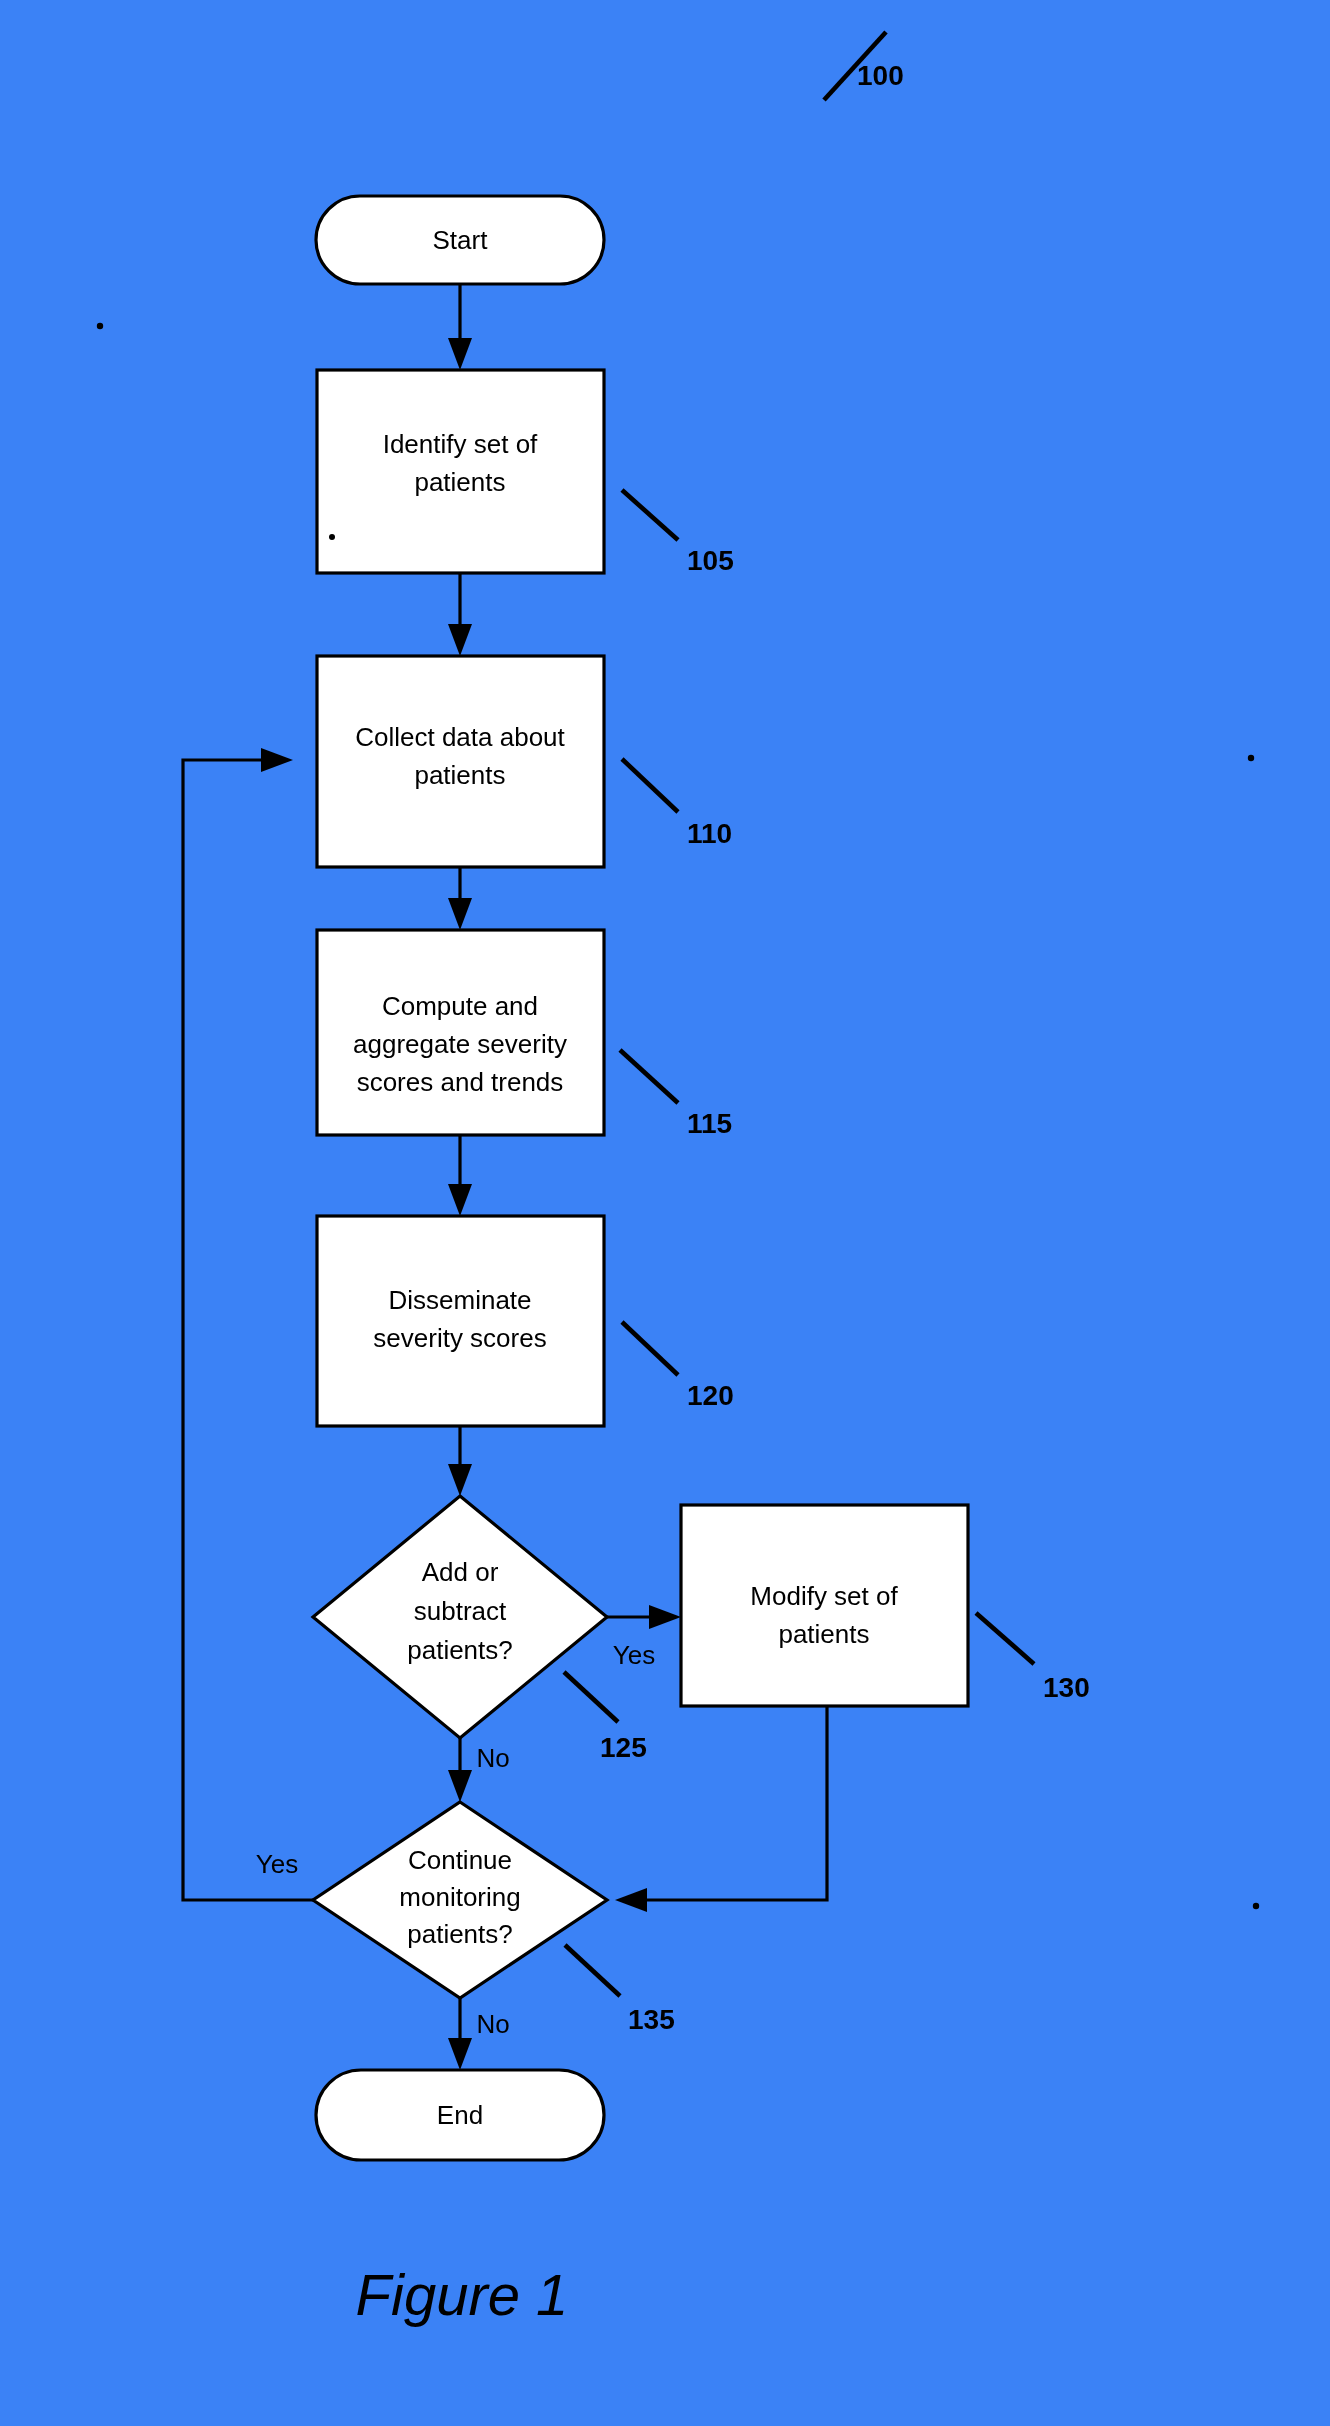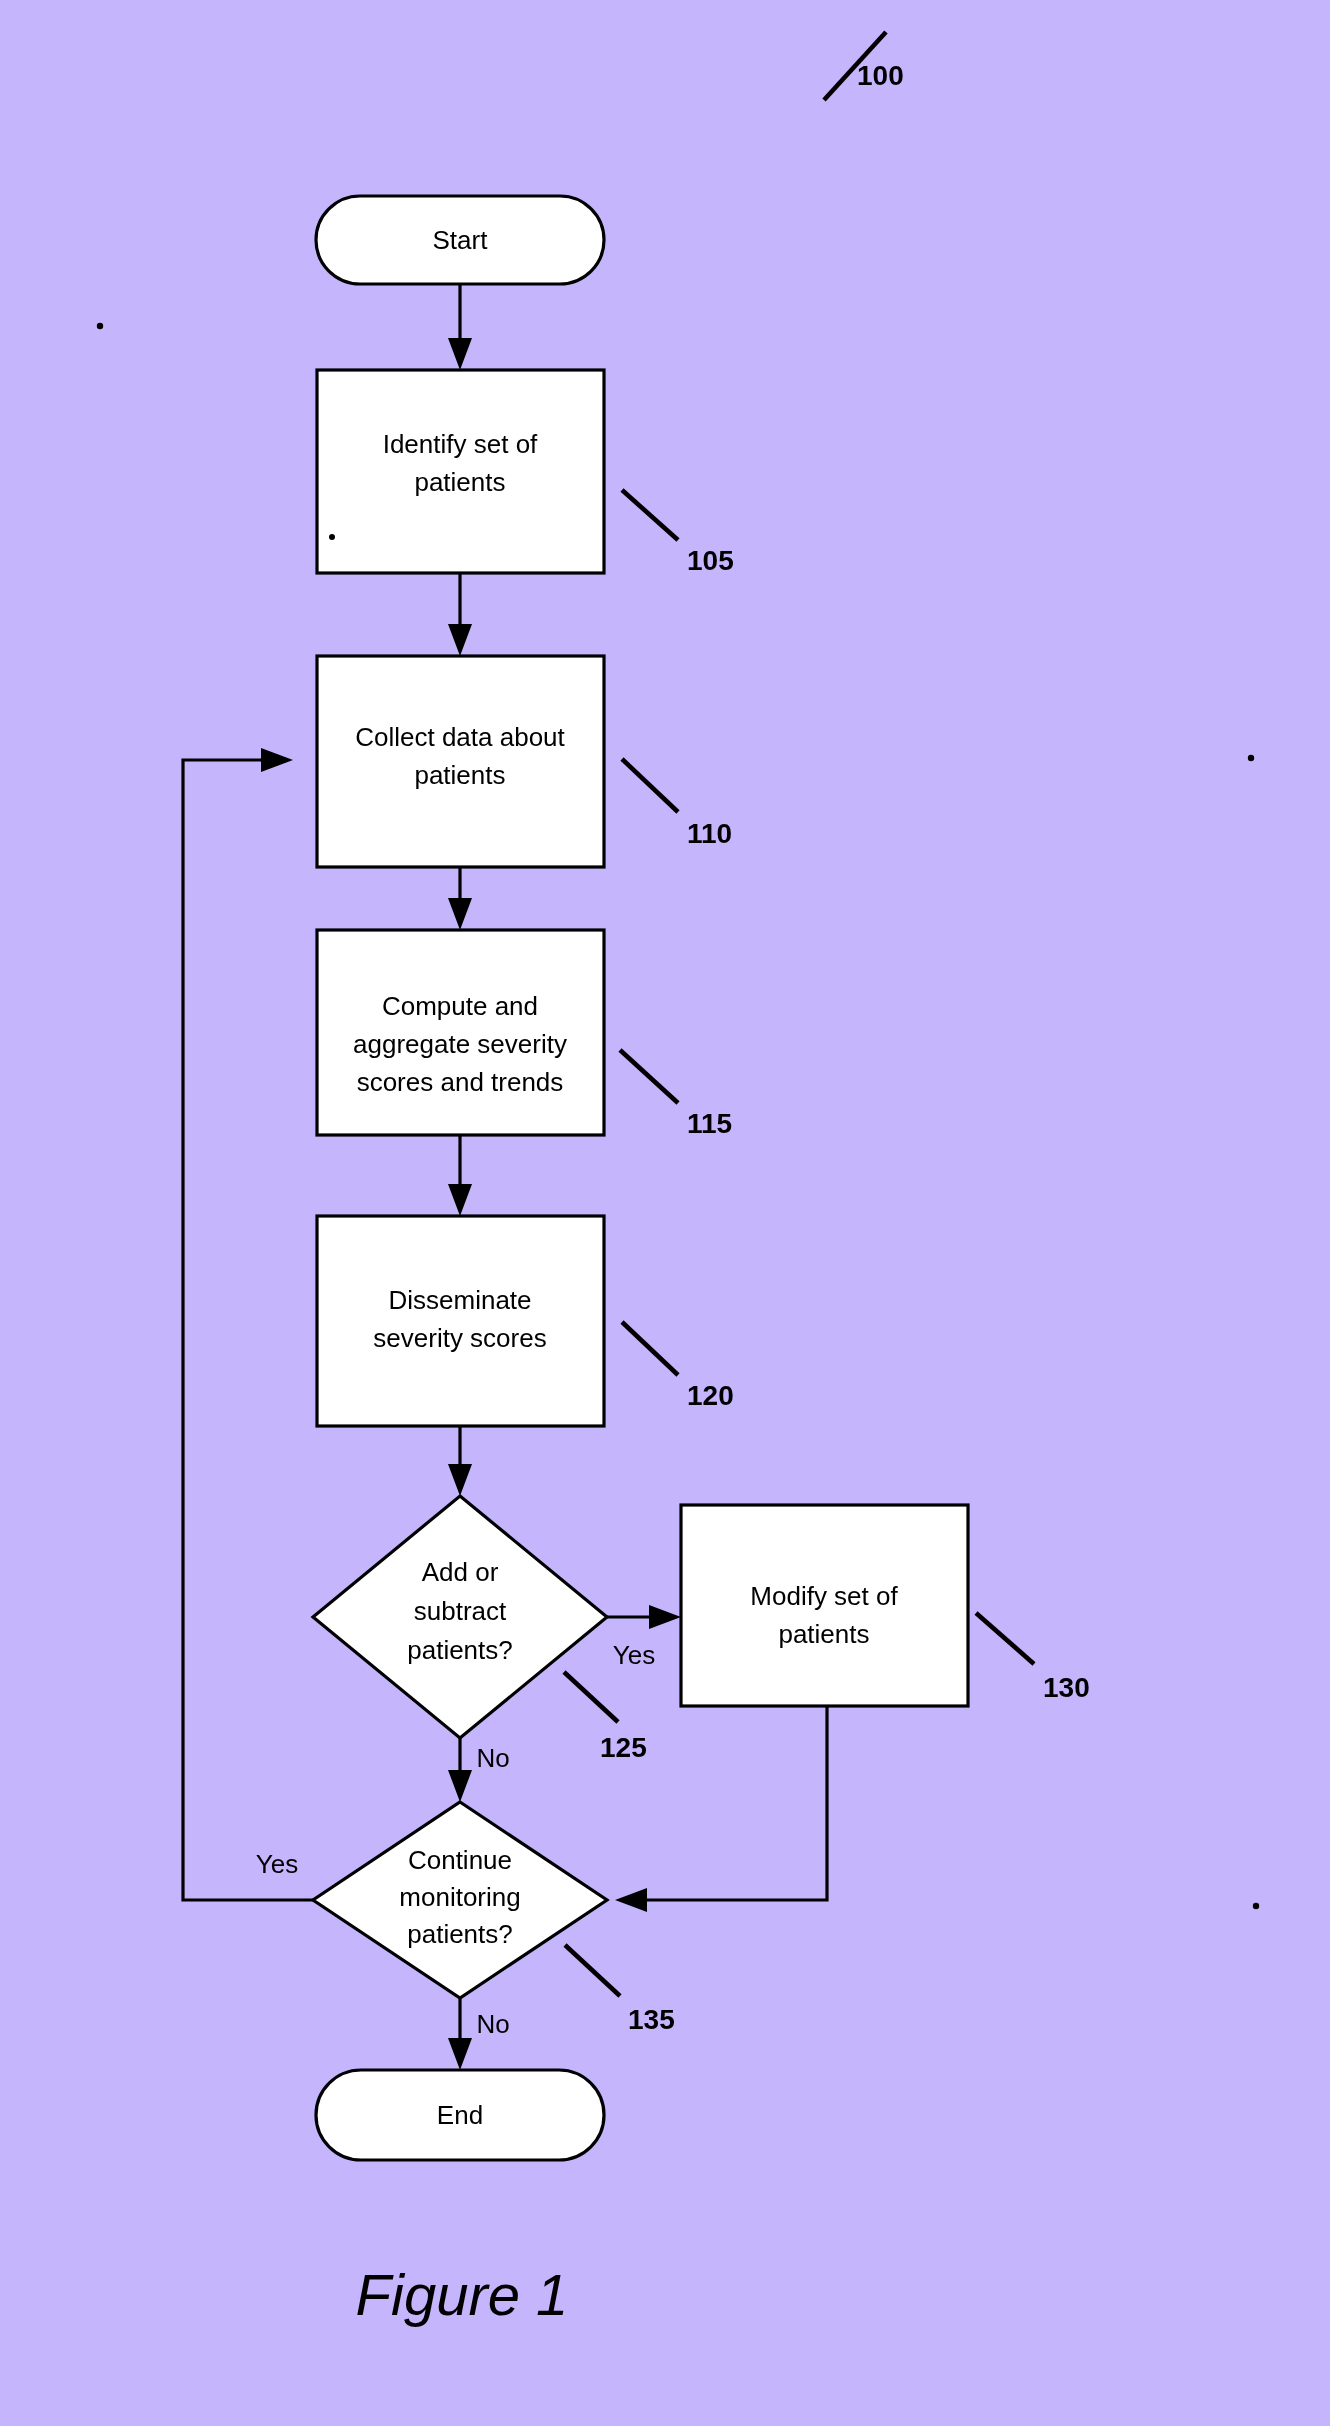--- a/index.html
+++ b/index.html
@@ -11,21 +11,21 @@
     width: 1330px;
     height: 2426px;
     font-family: "Liberation Sans", sans-serif;
     color: #000000;
     overflow: hidden;
   }
   #figure-root {
     position: relative;
     width: 1330px;
     height: 2426px;
-    background: #c4b5fd;
+    background: #3b82f6;
   }
   svg.flow-canvas {
     position: absolute;
     top: 0;
     left: 0;
     width: 1330px;
     height: 2426px;
     display: block;
   }
   .shape-outline {

